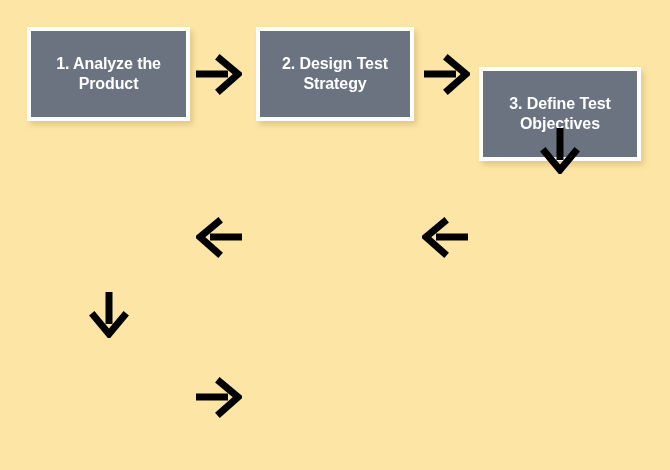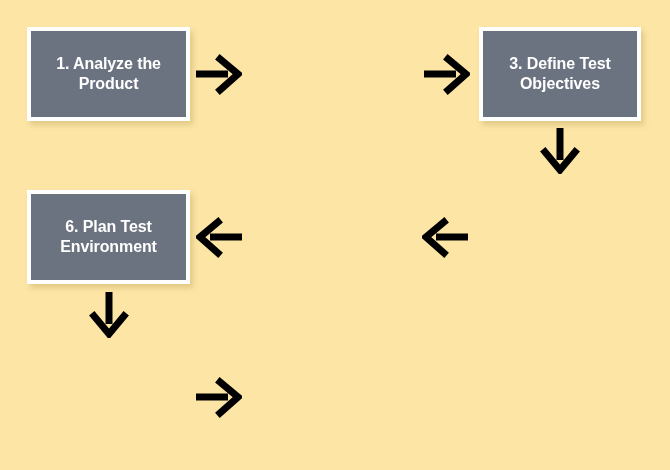--- a/index.html
+++ b/index.html
@@ -33,21 +33,21 @@
     font-size: 16px;
     font-weight: bold;
     line-height: 1.28;
     letter-spacing: -0.1px;
     padding: 2px 6px;
     white-space: pre-line;
   }
   
   .col-left   { left: 27px;  width: 163px; }
   .col-mid    { left: 256px; width: 158px; }
-  .col-right  { left: 479px; width: 162px; }
+  .col-right  { left: 479px; width: 162px; margin-top: 40px; }
 
   .row-1 { top: 27px;  height: 94px; }
   .row-2 { top: 190px; height: 94px; }
   .row-3 { top: 350px; height: 94px; }
 
   
   .arrow {
     position: absolute;
     overflow: visible;
   }
@@ -72,20 +72,22 @@
   <div class="node col-left row-1">1. Analyze the
 Product</div>
 
   <div class="arrow arrow-h a1">
     <svg width="48" height="42" viewBox="0 0 48 42" aria-hidden="true">
       <line x1="2" y1="21" x2="34" y2="21" stroke="#000" stroke-width="7"></line>
       <polyline points="26,6 44,21 26,37" fill="none" stroke="#000" stroke-width="7" stroke-linecap="square" stroke-linejoin="miter"></polyline>
     </svg>
   </div>
 
+  <div class="node col-mid row-1">2. Design Test
+Strategy</div>
 
   <div class="arrow arrow-h a2">
     <svg width="48" height="42" viewBox="0 0 48 42" aria-hidden="true">
       <line x1="2" y1="21" x2="34" y2="21" stroke="#000" stroke-width="7"></line>
       <polyline points="26,6 44,21 26,37" fill="none" stroke="#000" stroke-width="7" stroke-linecap="square" stroke-linejoin="miter"></polyline>
     </svg>
   </div>
 
   <div class="node col-right row-1">3. Define Test
 Objectives</div>
@@ -106,22 +108,20 @@
   </div>
 
 
   <div class="arrow arrow-h a5">
     <svg width="48" height="42" viewBox="0 0 48 42" aria-hidden="true">
       <line x1="46" y1="21" x2="14" y2="21" stroke="#000" stroke-width="7"></line>
       <polyline points="22,6 4,21 22,37" fill="none" stroke="#000" stroke-width="7" stroke-linecap="square" stroke-linejoin="miter"></polyline>
     </svg>
   </div>
 
-  <div class="node col-left row-2">6. Plan Test
-Environment</div>
 
   <div class="arrow arrow-v a6">
     <svg width="42" height="48" viewBox="0 0 42 48" aria-hidden="true">
       <line x1="21" y1="2" x2="21" y2="34" stroke="#000" stroke-width="7"></line>
       <polyline points="6,26 21,44 36,26" fill="none" stroke="#000" stroke-width="7" stroke-linecap="square" stroke-linejoin="miter"></polyline>
     </svg>
   </div>
 
 
   <div class="arrow arrow-h a7">

